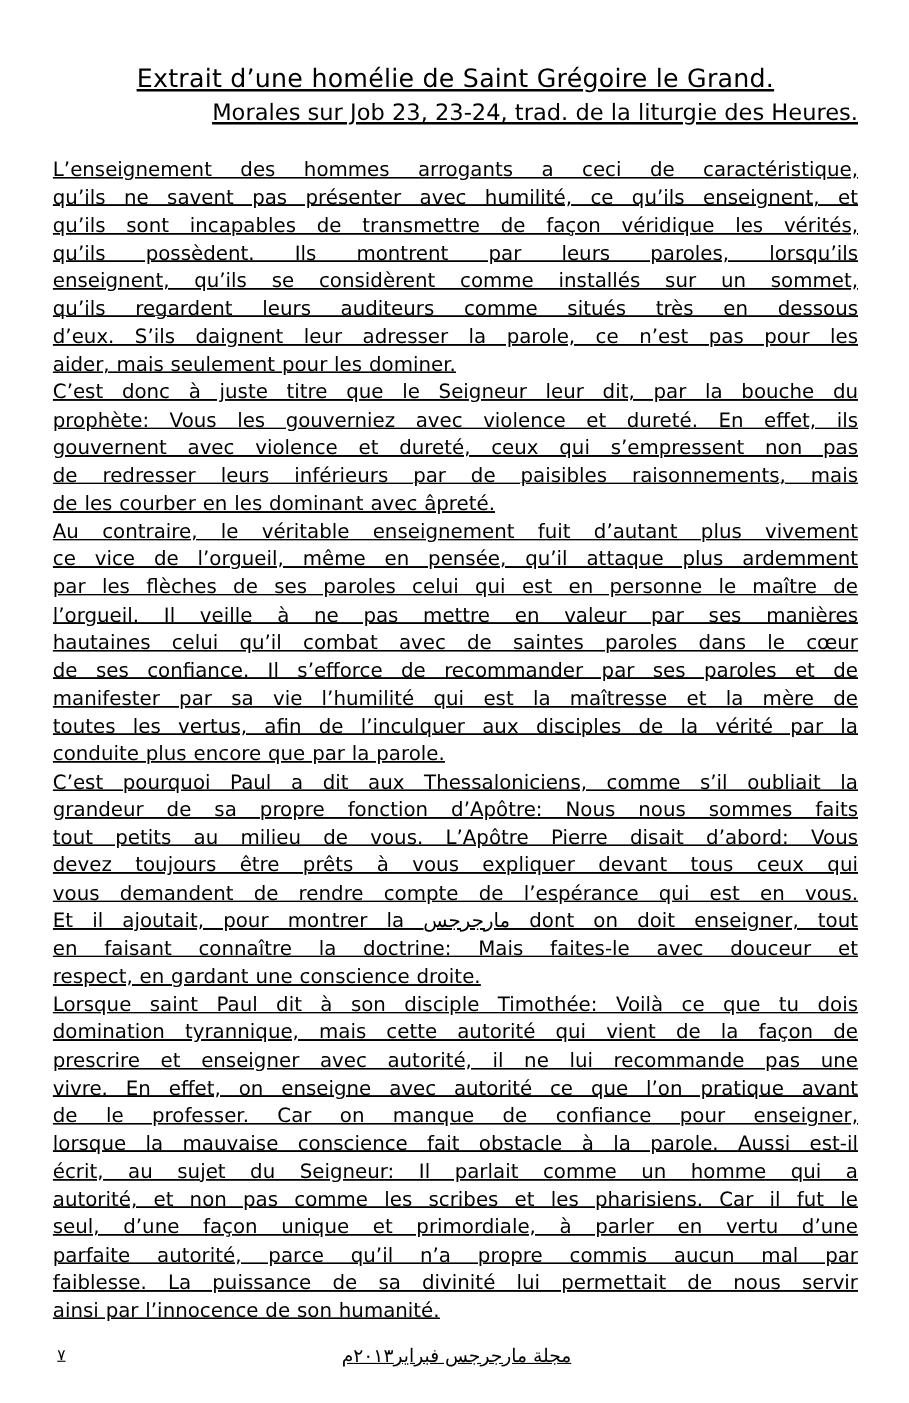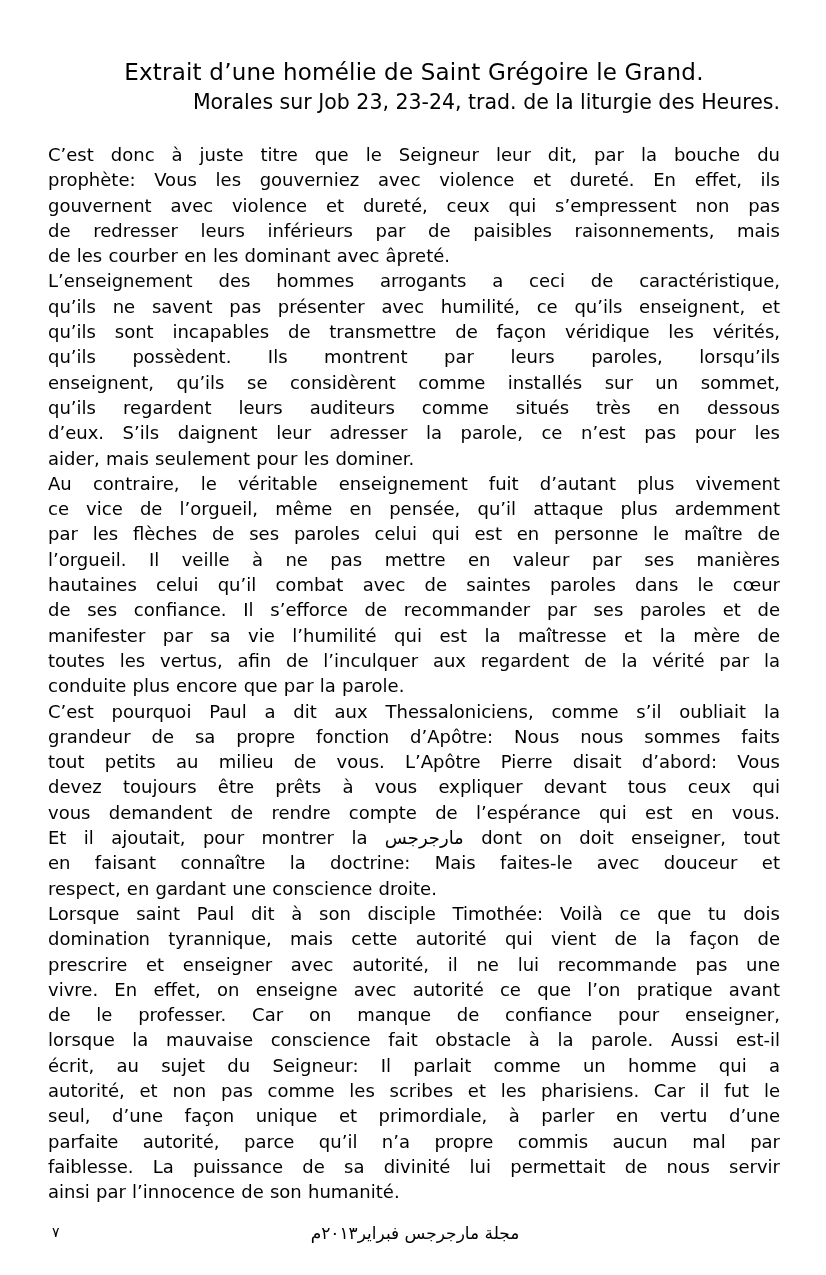--- a/index.html
+++ b/index.html
@@ -1,15 +1,15 @@
 <!DOCTYPE html>
 <html lang="fr"><head>
 <meta charset="utf-8">
 <style>
-  * { margin: 0; padding: 0; box-sizing: border-box; }
+  * { margin: 0; padding: 0; box-sizing: border-box; text-decoration: underline; }
   html, body {
     background: #ffffff;
     font-family: "DejaVu Sans", sans-serif;
     color: #000000;
   }
   .page {
     position: relative;
     width: 826px;
     height: 1275px;
     background: #ffffff;
@@ -72,47 +72,47 @@
 
 <div class="page">
   <div class="content">
 
     <div class="title">Extrait d’une homélie de Saint Grégoire le Grand.</div>
     <div class="subtitle">Morales sur Job 23, 23-24, trad. de la liturgie des Heures.</div>
 
     <div class="body-text">
 
       <div class="para">
-        <div class="ln">C’est donc à juste titre que le Seigneur leur dit, par la bouche du</div>
-        <div class="ln">prophète: Vous les gouverniez avec violence et dureté. En effet, ils</div>
-        <div class="ln">gouvernent avec violence et dureté, ceux qui s’empressent non pas</div>
-        <div class="ln">de redresser leurs inférieurs par de paisibles raisonnements, mais</div>
-        <div class="ln last">de les courber en les dominant avec âpreté.</div>
-      </div>
-
-      <div class="para">
         <div class="ln">L’enseignement des hommes arrogants a ceci de caractéristique,</div>
         <div class="ln">qu’ils ne savent pas présenter avec humilité, ce qu’ils enseignent, et</div>
         <div class="ln">qu’ils sont incapables de transmettre de façon véridique les vérités,</div>
         <div class="ln">qu’ils possèdent. Ils montrent par leurs paroles, lorsqu’ils</div>
         <div class="ln">enseignent, qu’ils se considèrent comme installés sur un sommet,</div>
         <div class="ln">qu’ils regardent leurs auditeurs comme situés très en dessous</div>
         <div class="ln">d’eux. S’ils daignent leur adresser la parole, ce n’est pas pour les</div>
         <div class="ln last">aider, mais seulement pour les dominer.</div>
       </div>
 
       <div class="para">
+        <div class="ln">C’est donc à juste titre que le Seigneur leur dit, par la bouche du</div>
+        <div class="ln">prophète: Vous les gouverniez avec violence et dureté. En effet, ils</div>
+        <div class="ln">gouvernent avec violence et dureté, ceux qui s’empressent non pas</div>
+        <div class="ln">de redresser leurs inférieurs par de paisibles raisonnements, mais</div>
+        <div class="ln last">de les courber en les dominant avec âpreté.</div>
+      </div>
+
+      <div class="para">
         <div class="ln">Au contraire, le véritable enseignement fuit d’autant plus vivement</div>
         <div class="ln">ce vice de l’orgueil, même en pensée, qu’il attaque plus ardemment</div>
         <div class="ln">par les flèches de ses paroles celui qui est en personne le maître de</div>
         <div class="ln">l’orgueil. Il veille à ne pas mettre en valeur par ses manières</div>
         <div class="ln">hautaines celui qu’il combat avec de saintes paroles dans le cœur</div>
         <div class="ln">de ses confiance. Il s’efforce de recommander par ses paroles et de</div>
         <div class="ln">manifester par sa vie l’humilité qui est la maîtresse et la mère de</div>
-        <div class="ln">toutes les vertus, afin de l’inculquer aux regardent de la vérité par la</div>
+        <div class="ln">toutes les vertus, afin de l’inculquer aux disciples de la vérité par la</div>
         <div class="ln last">conduite plus encore que par la parole.</div>
       </div>
 
       <div class="para">
         <div class="ln">C’est pourquoi Paul a dit aux Thessaloniciens, comme s’il oubliait la</div>
         <div class="ln">grandeur de sa propre fonction d’Apôtre: Nous nous sommes faits</div>
         <div class="ln">tout petits au milieu de vous. L’Apôtre Pierre disait d’abord: Vous</div>
         <div class="ln">devez toujours être prêts à vous expliquer devant tous ceux qui</div>
         <div class="ln">vous demandent de rendre compte de l’espérance qui est en vous.</div>
         <div class="ln">Et il ajoutait, pour montrer la مارجرجس dont on doit enseigner, tout</div>

